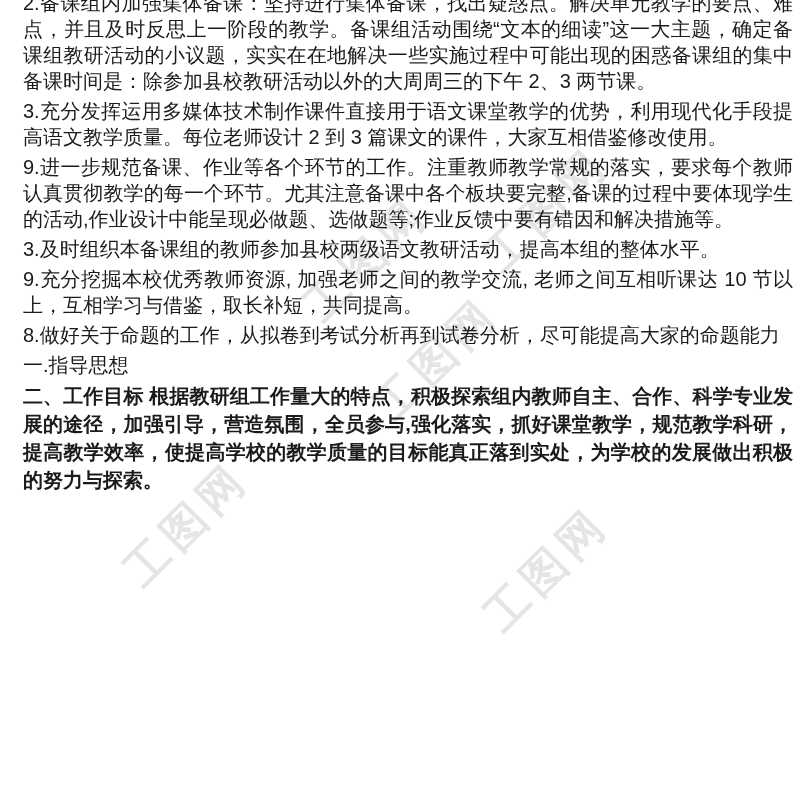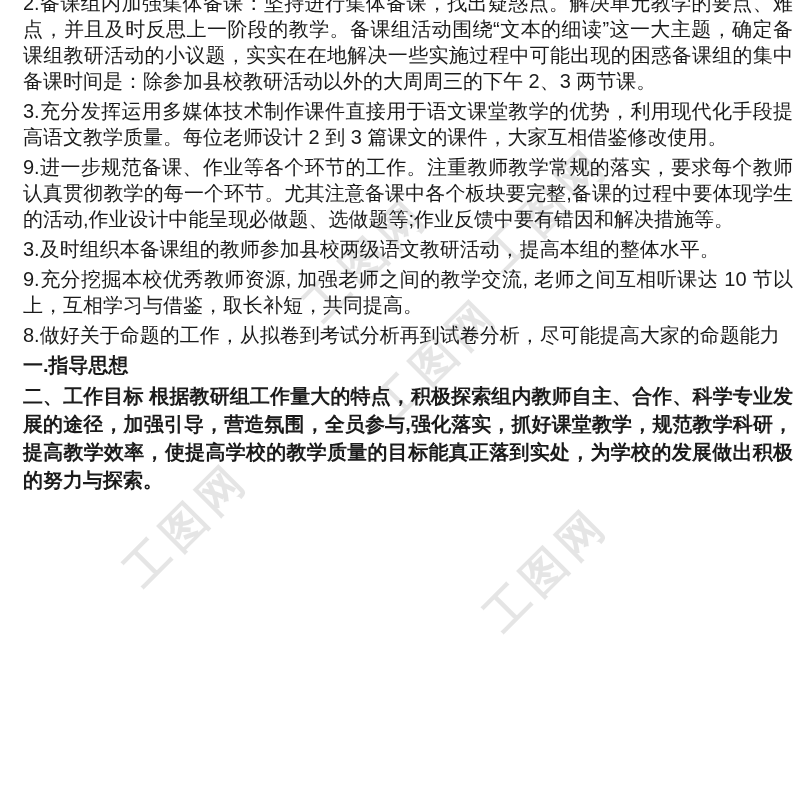--- a/index.html
+++ b/index.html
@@ -40,21 +40,21 @@
     font-size: 20px;
     line-height: 26px;
     text-align: justify;
     text-justify: inter-ideograph;
     word-break: break-all;
   }
   .content p {
     margin: 0 0 4px 0;
   }
   .content p.bold {
-    font-weight: bold;
+    font-weight: normal;
   }
   .content p.goal {
     font-weight: bold;
     line-height: 28px;
   }
 </style>
 </head>
 <body>
 
 <div class="page">

